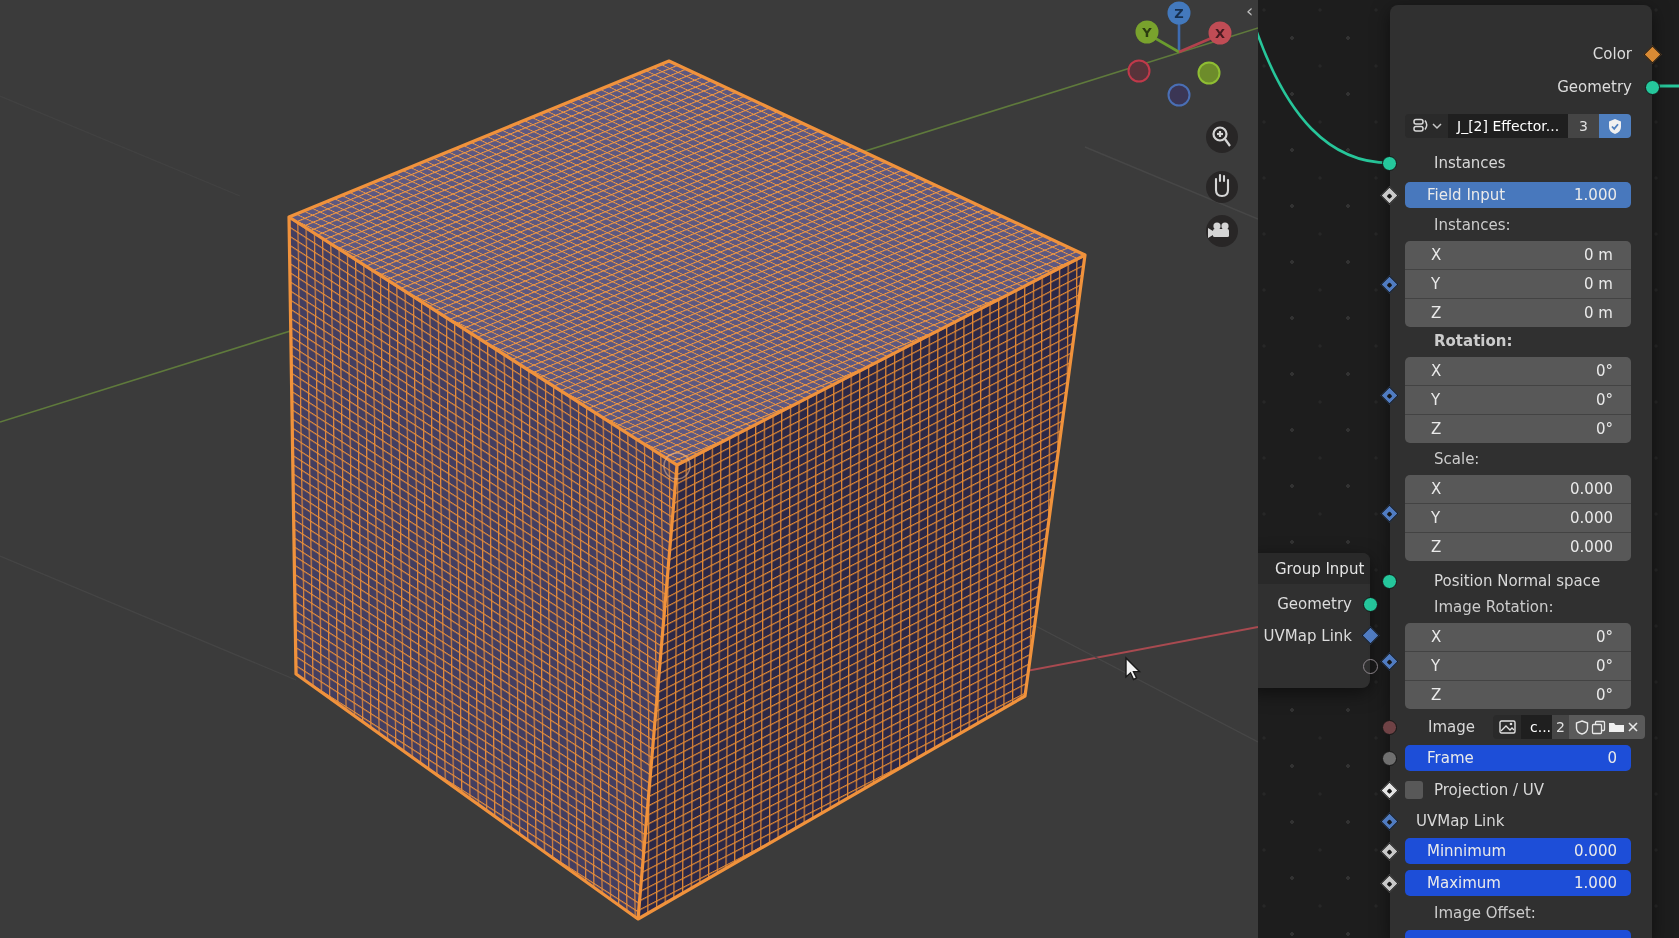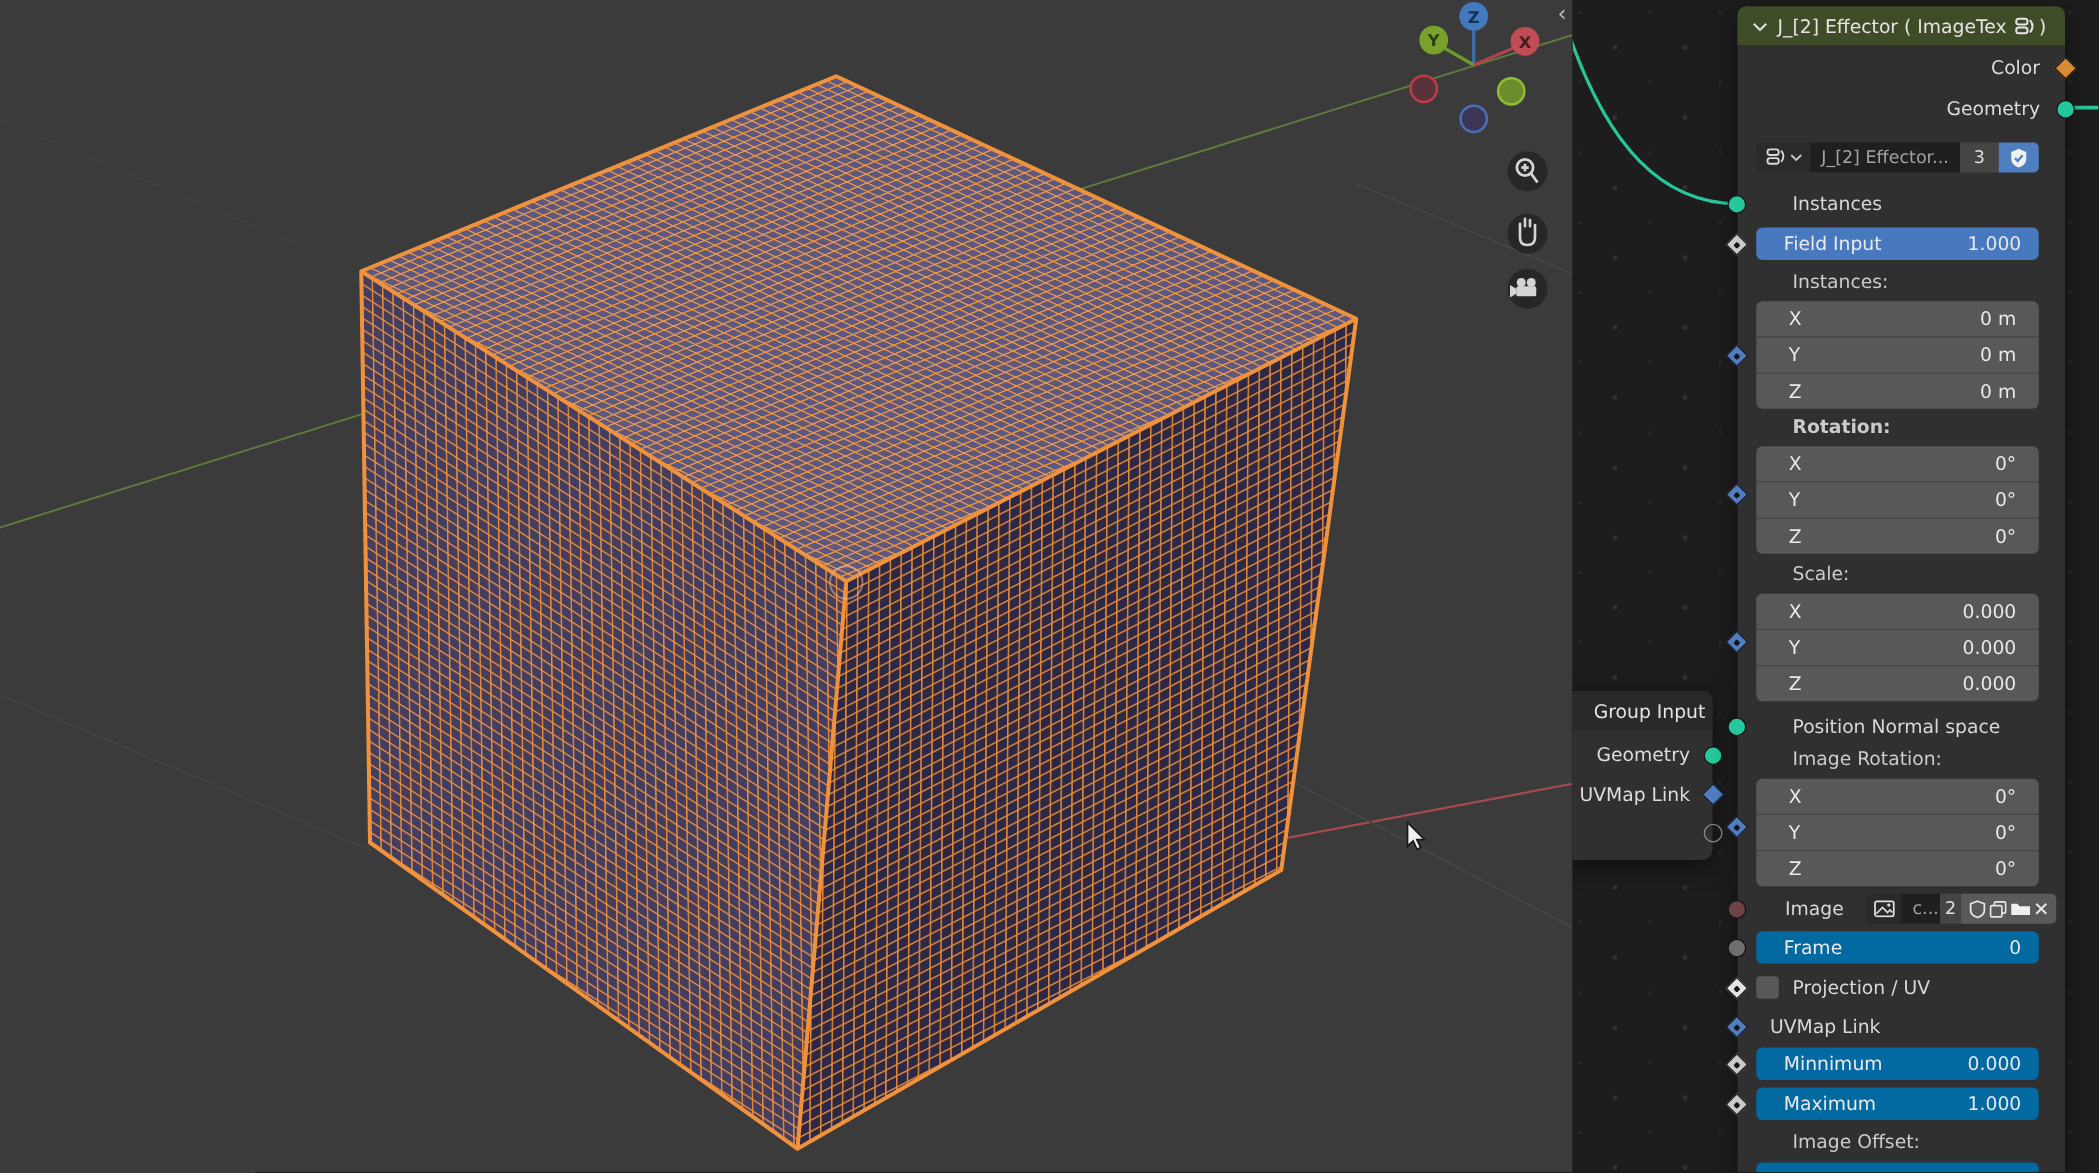--- a/index.html
+++ b/index.html
@@ -15,37 +15,37 @@
           background-size:56px 56px,56px 56px;
           background-position:6px 10px,34px 38px;}
   .noodles{position:absolute;left:0;top:0;}
   .bnode{position:absolute;background:#303030;border-radius:8px;
          box-shadow:0 5px 18px rgba(0,0,0,.5);}
   .bnode .hdr{position:absolute;left:0;top:0;right:0;height:31px;border-radius:7px 7px 0 0;
               display:flex;align-items:center;font-size:15px;color:#e4e4e4;}
   .row{position:absolute;left:15px;width:226px;display:flex;align-items:center;font-size:15px;}
   .rlabel{position:absolute;right:20px;text-align:right;font-size:15px;color:#dcdcdc;}
   .seclabel{color:#cccccc;}
-  .slider{height:26px;background:#0369a1;border-radius:5px;display:flex;align-items:center;
+  .slider{height:26px;background:#1d4ed8;border-radius:5px;display:flex;align-items:center;
           justify-content:space-between;padding:0 14px 0 22px;box-sizing:border-box;color:#eaeaea;}
   .slider.blue{background:#4878bd;}
   .vgroup{position:absolute;left:15px;width:226px;background:#585858;border-radius:5px;overflow:hidden;}
   .vrow{height:28px;display:flex;align-items:center;justify-content:space-between;
         padding:0 18px 0 26px;font-size:15px;color:#eaeaea;}
   .vrow + .vrow{border-top:1px solid #434343;}
   
   .sock-c{position:absolute;width:13px;height:13px;border-radius:50%;border:1.5px solid #161616;box-sizing:content-box;}
   .sock-d{position:absolute;width:11px;height:11px;transform:rotate(45deg);border:1.5px solid #161616;}
   .sock-d.dot::after{content:"";position:absolute;left:3.5px;top:3.5px;width:4px;height:4px;background:#161616;border-radius:1px;}
   .teal{background:#25c79c;} .orange{background:#d98a34;} .bluec{background:#507cc2;}
   .grayc{background:#c9c9c9;} .whitec{background:#e4e4e4;} .maroonc{background:#6f4245;}
   .dgray{background:#6f6f6f;} .hollow{background:transparent;border-color:#8c858b;}
   
   .wbox{height:24px;display:flex;align-items:center;justify-content:center;box-sizing:border-box;font-size:14px;}
-  .namefield{background:#1f1f1f;color:#a3a3a3;justify-content:flex-start;padding-left:9px;overflow:hidden;white-space:nowrap;}
+  .namefield{background:#1f1f1f;color:#ffffff;justify-content:flex-start;padding-left:9px;overflow:hidden;white-space:nowrap;}
   .countbox{background:#454545;color:#e0e0e0;}
   .iconbox{background:#2a2a2a;}
   .btnstrip{background:#5a5a5a;color:#e8e8e8;}
   svg{display:block;}
   .gi-out{position:absolute;right:18px;text-align:right;font-size:15px;color:#dcdcdc;}
 </style>
 </head>
 <body>
 
 <div class="stage">
@@ -151,34 +151,20 @@
       <div class="hdr" style="background:#292929;padding-left:27px;font-size:15px;">Group Input</div>
       <div class="gi-out" style="top:42px;">Geometry</div>
       <div class="gi-out" style="top:74px;">UVMap Link</div>
       <span class="sock-c teal" style="right:-8px;top:44px;"></span>
       <span class="sock-d bluec" style="right:-7px;top:76px;"></span>
       <span class="sock-c hollow" style="right:-8px;top:106px;"></span>
     </div>
 
     <div class="bnode" style="left:132px;top:5px;width:262px;height:933px;border-radius:8px 8px 0 0;">
 
-      <div class="hdr" style="background:#3e4c28;padding-left:10px;">
-        <svg width="16" height="12" style="margin-right:6px;">
-          <polyline points="3,4 8,9 13,4" fill="none" stroke="#dcdcdc" stroke-width="1.8"></polyline>
-        </svg>
-        <span>J_[2] Effector ( ImageTex</span>
-        <svg width="20" height="16" style="margin:0 1px 0 5px;">
-          <g fill="none" stroke="#e6e6e6" stroke-width="1.6">
-            <rect x="3" y="2" width="9" height="4.5" rx="2"></rect>
-            <rect x="3" y="9" width="9" height="4.5" rx="2"></rect>
-            <path d="M14,3 q4,5 0,10"></path>
-          </g>
-        </svg>
-        <span>)</span>
-      </div>
 
       <div class="rlabel" style="top:40px;">Color</div>
       <div class="rlabel" style="top:73px;">Geometry</div>
       <span class="sock-d orange" style="right:-7px;top:43px;"></span>
       <span class="sock-c teal" style="right:-8px;top:75px;"></span>
 
       <div class="row" style="top:109px;">
         <div class="wbox iconbox" style="width:43px;border-radius:4px 0 0 4px;">
           <svg width="20" height="16">
             <g fill="none" stroke="#d8d8d8" stroke-width="1.5">

